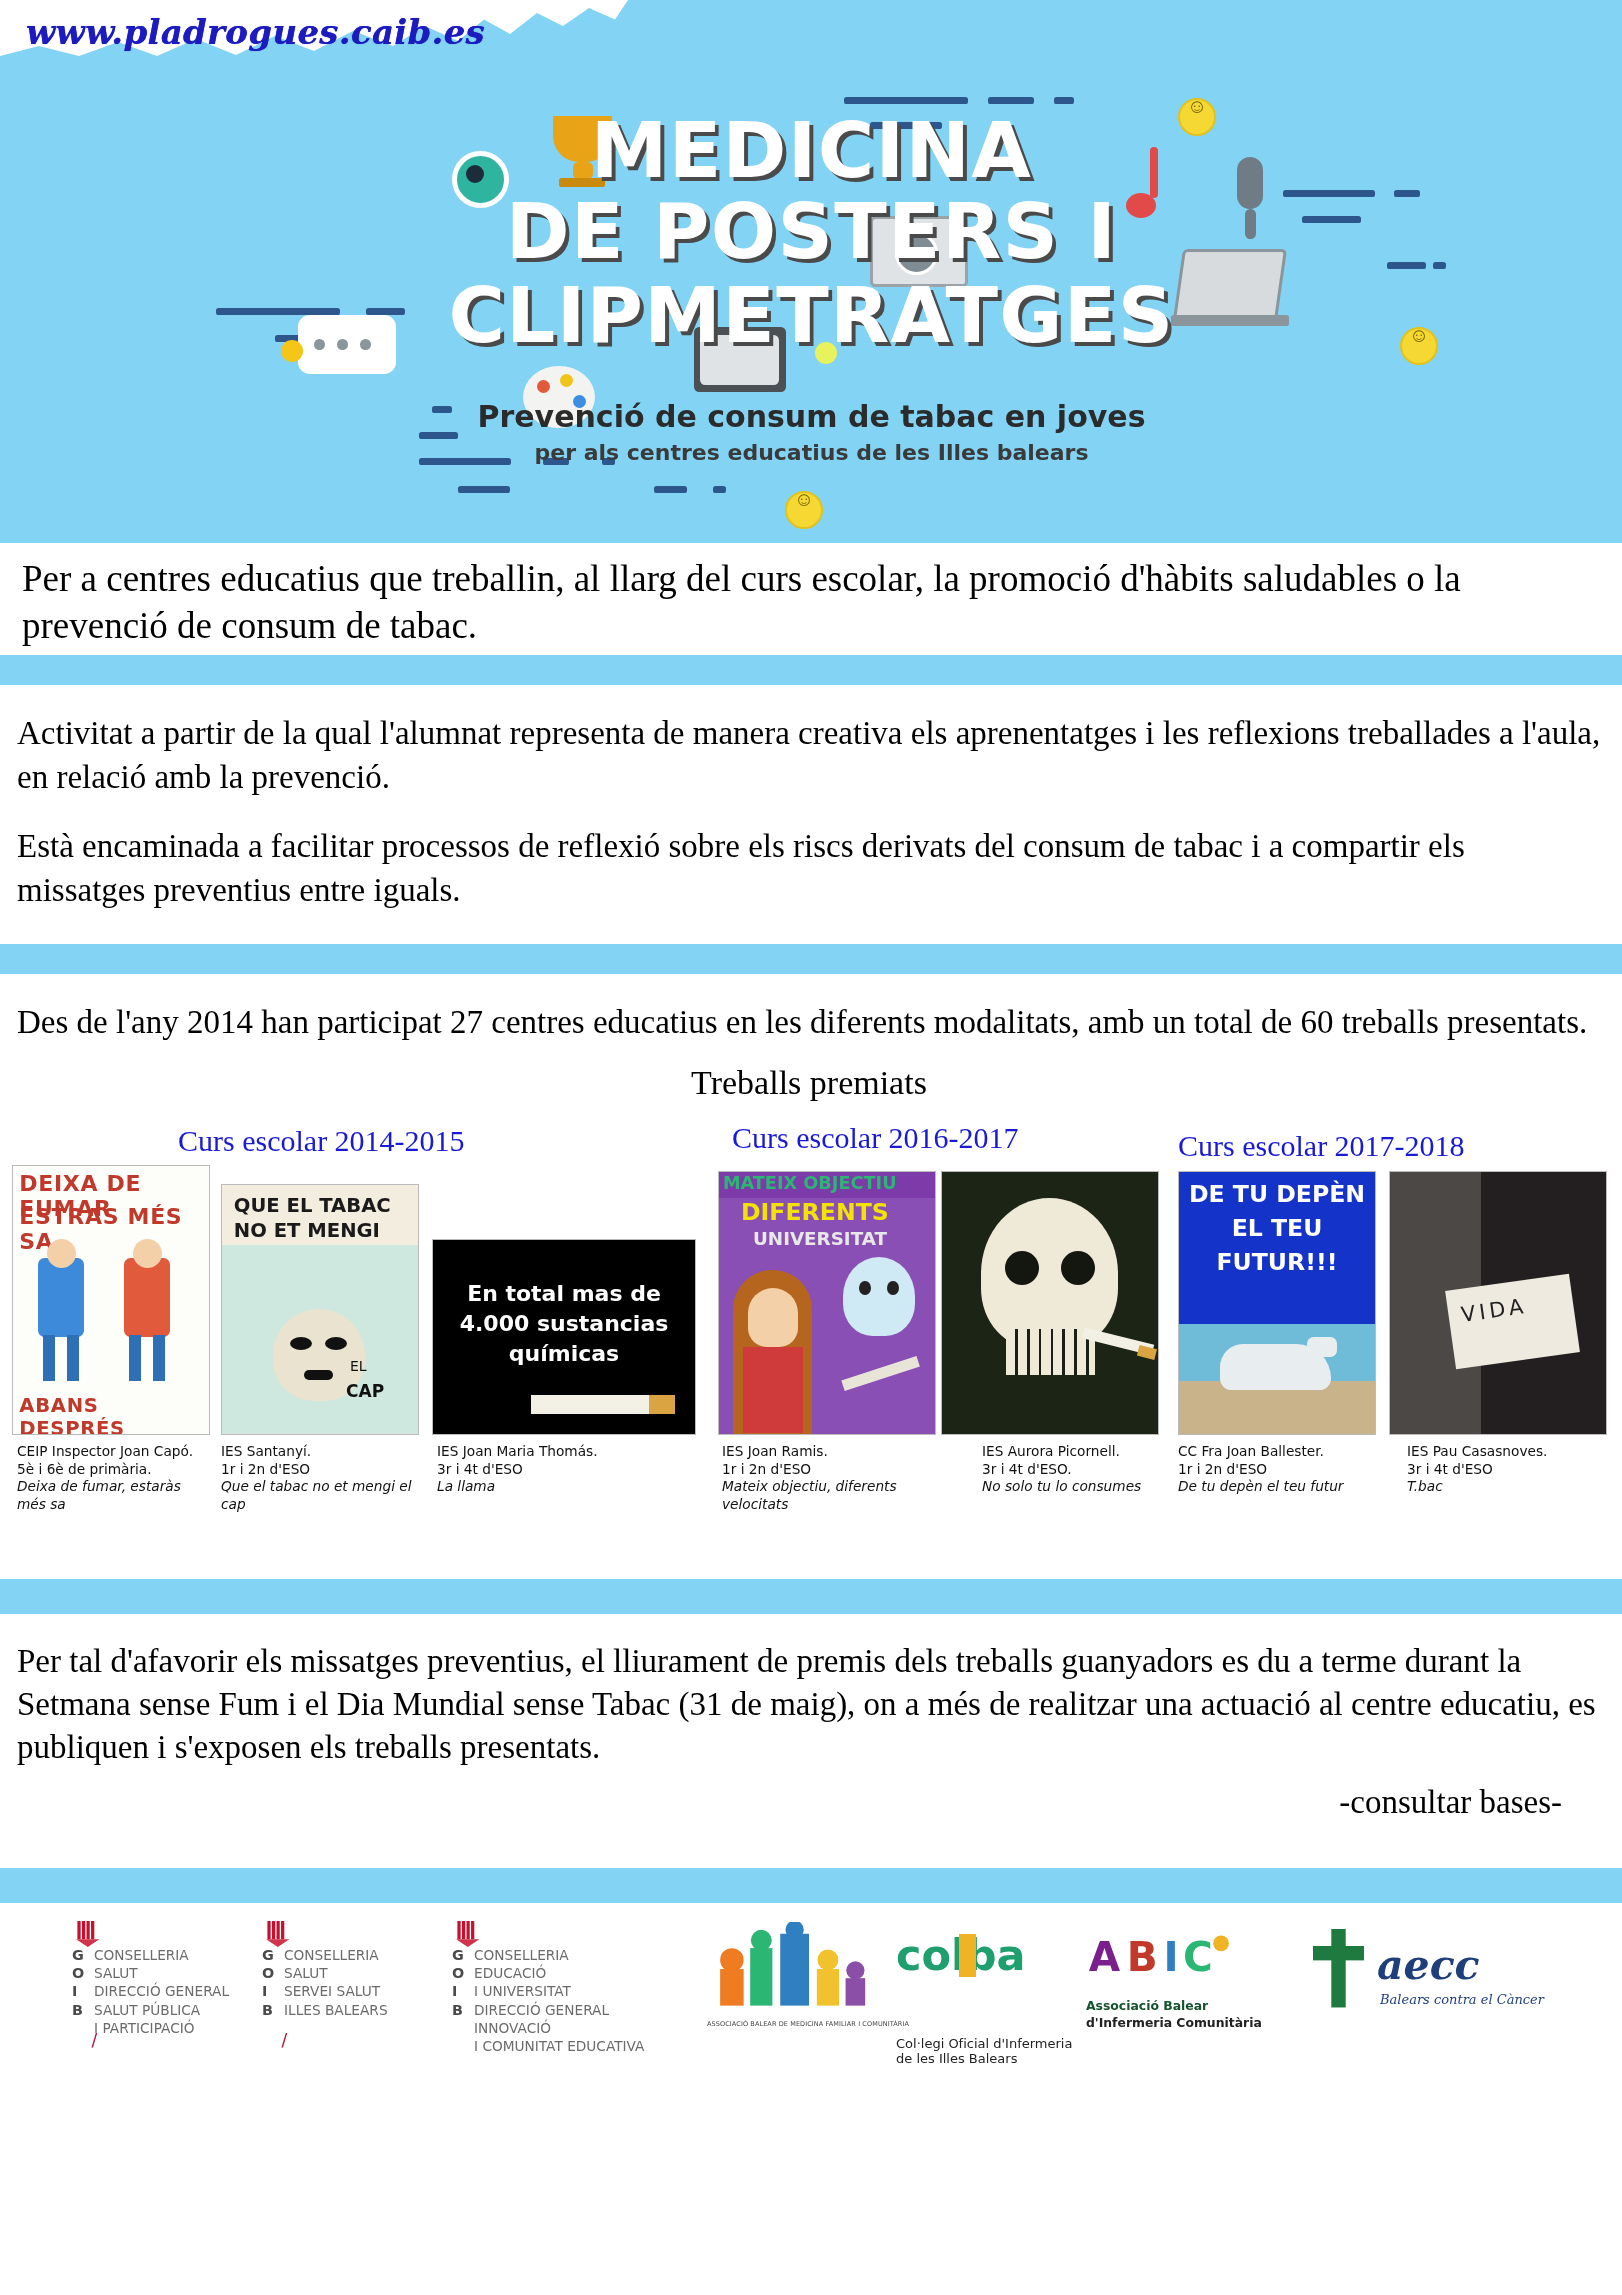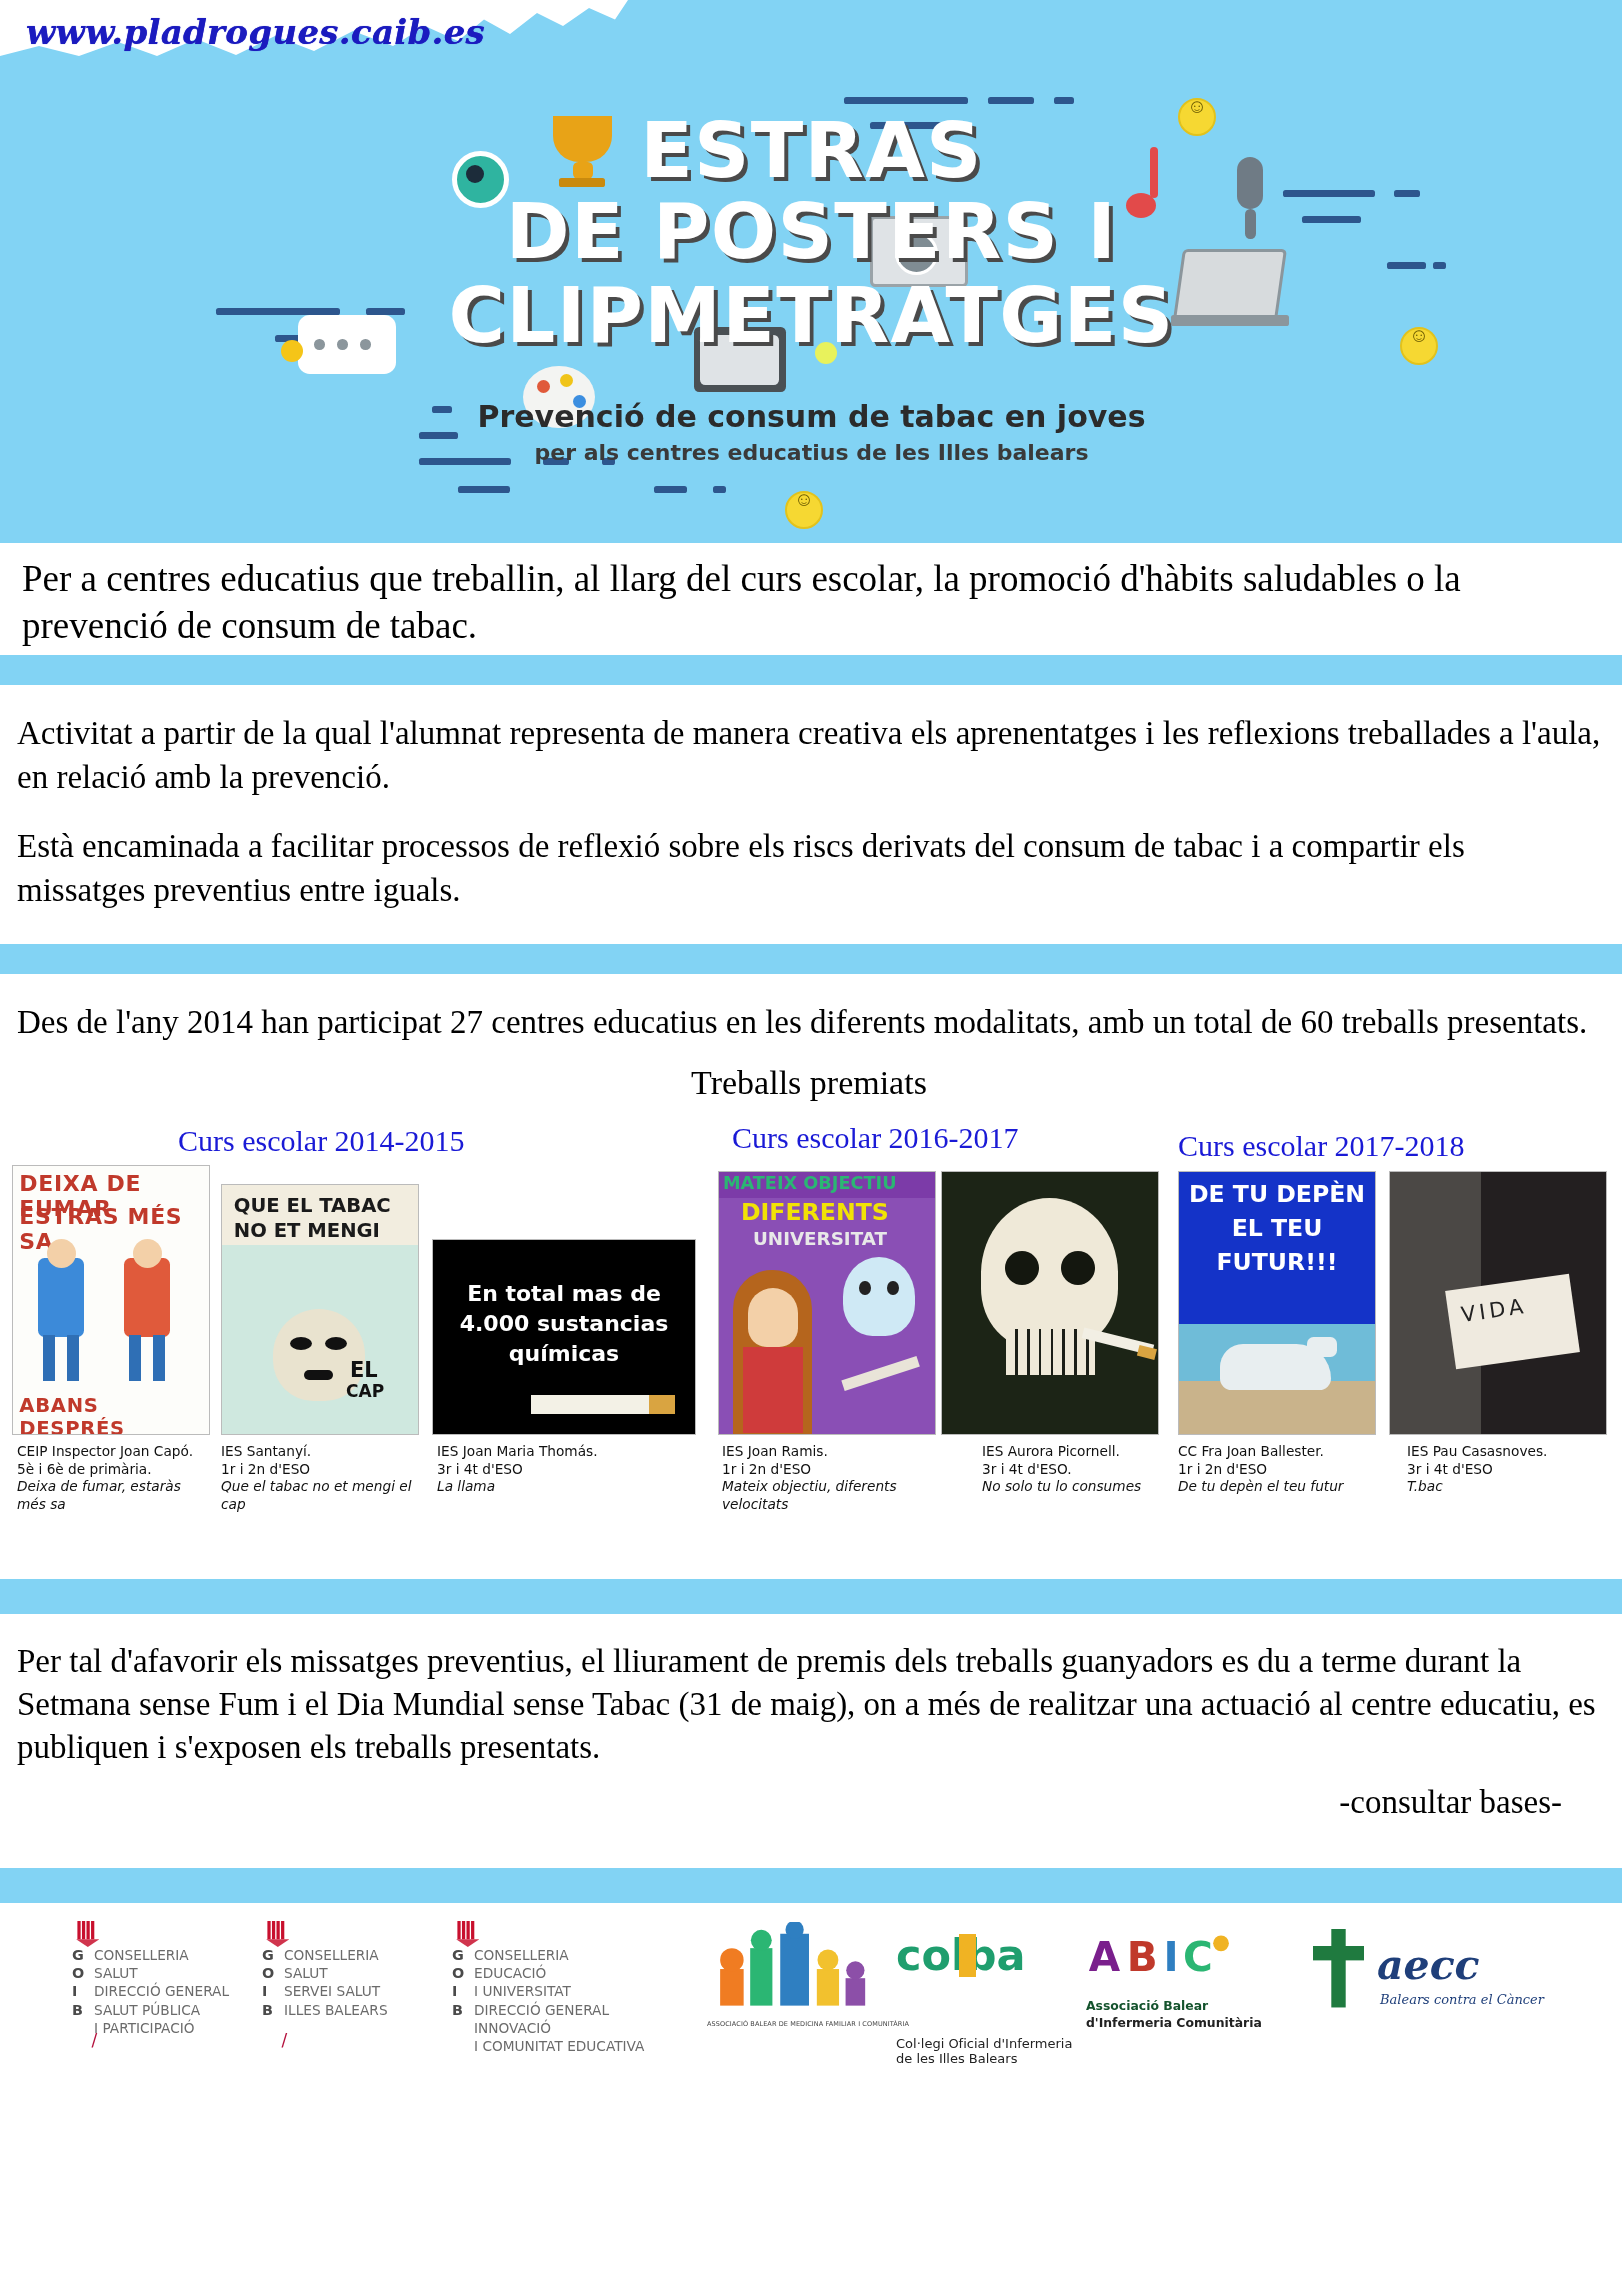--- a/index.html
+++ b/index.html
@@ -174,21 +174,21 @@
       <div class="icon-box" style="left:700px;top:335px;width:79px;height:50px;background:#dfe3e6;"></div>
 
       <div class="smiley" style="left:1178px;top:98px;width:34px;height:34px;"></div>
       <div class="smiley" style="left:1400px;top:327px;width:34px;height:34px;"></div>
       <div class="smiley" style="left:785px;top:491px;width:34px;height:34px;"></div>
       <div class="dot" style="left:281px;top:340px;width:22px;height:22px;background:#f5c518;border-radius:50%;"></div>
       <div class="dot" style="left:815px;top:342px;width:22px;height:22px;background:#e8f25c;border-radius:50%;"></div>
     </div>
 
     <div class="hero-title">
-      <div class="ht-l1">ESTRAS</div>
+      <div class="ht-l1">MEDICINA</div>
       <div class="ht-l2">DE POSTERS I</div>
       <div class="ht-l3">CLIPMETRATGES</div>
     </div>
     <div class="hero-sub1">Prevenció de consum de tabac en joves</div>
     <div class="hero-sub2">per als centres educatius de les Illes balears</div>
   </div>
 
   <div class="block t1">
     <div>Per a centres educatius que treballin, al llarg del curs escolar, la promoció d'hàbits saludables o la prevenció de consum de tabac.</div>
   </div>
@@ -237,21 +237,21 @@
 
     <div class="thumb" style="left:221px;top:73px;width:196px;height:249px;">
       <div class="art a2">
         <div style="position:absolute;left:0;top:0;width:100%;height:60px;background:#f2eddf;"></div>
         <div style="position:absolute;left:11.8px;top:9.2px;font-family:'DejaVu Sans',sans-serif;font-weight:bold;font-size:19.6px;color:#1a1a1a;">QUE EL TABAC</div>
         <div style="position:absolute;left:11.8px;top:34px;font-family:'DejaVu Sans',sans-serif;font-weight:bold;font-size:19.6px;color:#1a1a1a;">NO ET MENGI</div>
         <div style="position:absolute;left:51px;top:124px;width:92px;height:92px;background:#e9e3cf;border-radius:50% 50% 44% 44%;"></div>
         <div class="dot" style="left:68px;top:152px;width:22px;height:13px;background:#111;border-radius:50%;"></div>
         <div class="dot" style="left:103px;top:152px;width:22px;height:13px;background:#111;border-radius:50%;"></div>
         <div style="position:absolute;left:82px;top:185px;width:29px;height:10.5px;background:#111;border-radius:5.2px;"></div>
-        <div style="position:absolute;left:128px;top:173px;font-family:'DejaVu Sans',sans-serif;font-weight:bold;font-size:21px;color:#111;">EL</div>
+        <div style="position:absolute;left:128px;top:173px;font-family:'DejaVu Sans',sans-serif;font-weight:normal;font-size:14px;color:#111;">EL</div>
         <div style="position:absolute;left:124px;top:196px;font-family:'DejaVu Sans',sans-serif;font-weight:bold;font-size:17px;color:#111;">CAP</div>
       </div>
     </div>
     <div class="cap" style="left:221px;top:332px;width:196px;">
       <div>IES Santanyí.</div>
       <div>1r i 2n d'ESO</div>
       <div><i>Que el tabac no et mengi el cap</i></div>
     </div>
 
     <div class="thumb" style="left:432px;top:128px;width:262px;height:194px;">

